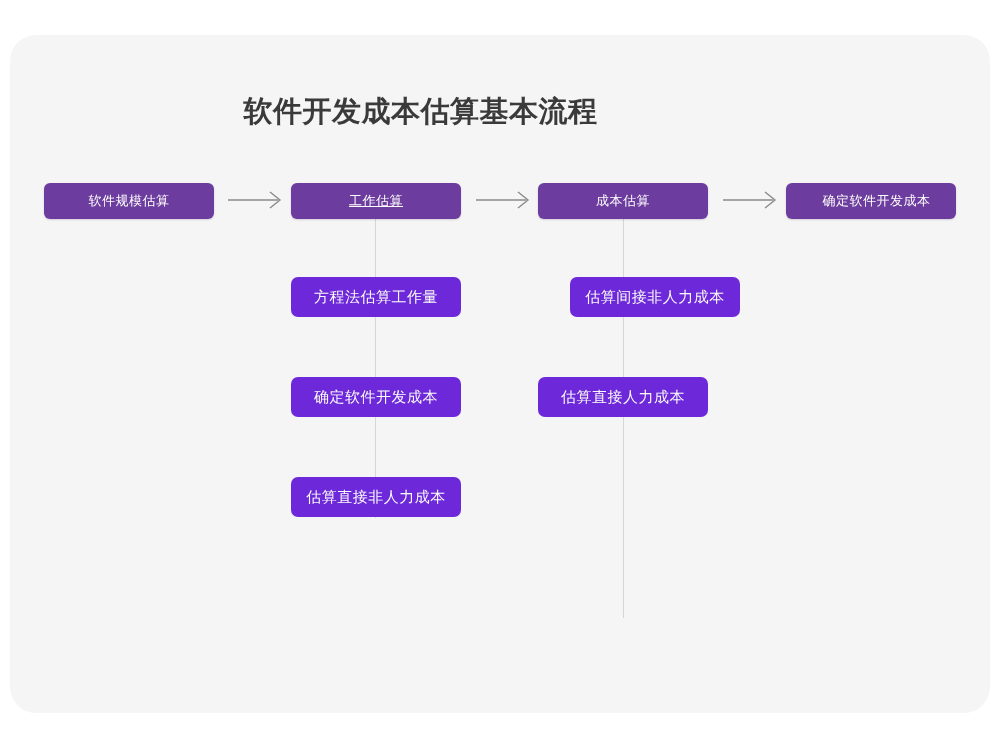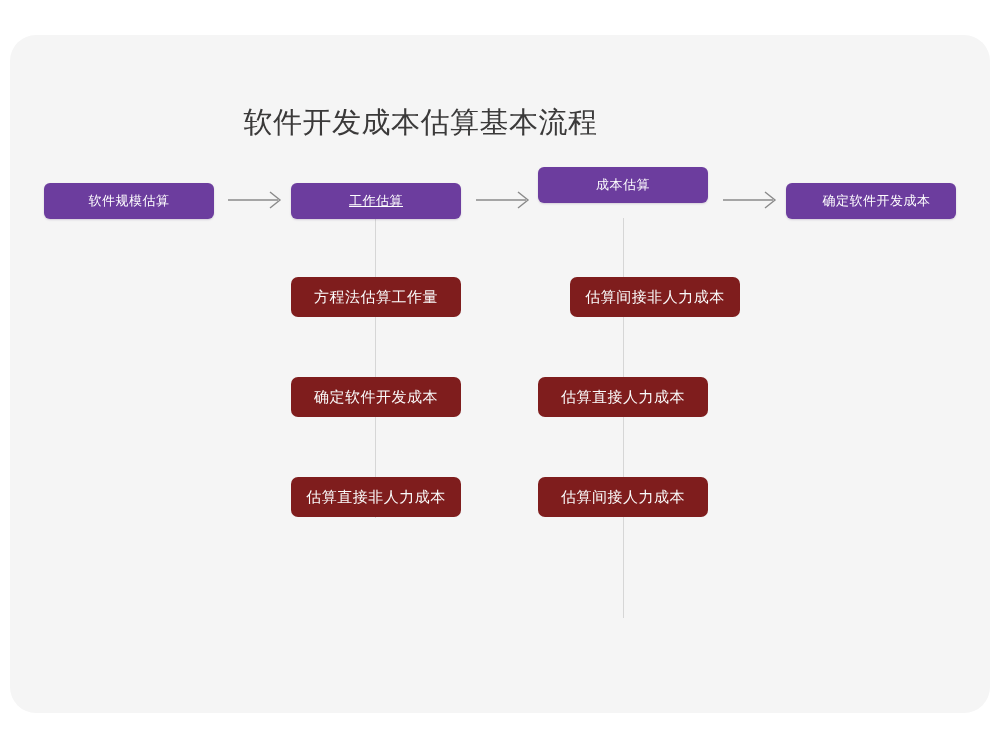--- a/index.html
+++ b/index.html
@@ -28,27 +28,27 @@
     top: 35px;
     width: 980px;
     height: 678px;
     background: #f5f5f5;
     border-radius: 26px;
   }
 
   #title {
     position: absolute;
     left: 0;
-    top: 102px;
+    top: 91px;
     width: 841px;
     text-align: center;
     font-size: 29px;
     line-height: 40px;
     color: #3b3a3a;
-    font-weight: 400;
+    font-weight: 700;
     letter-spacing: 0.5px;
     white-space: nowrap;
   }
 
   
   .node {
     position: absolute;
     box-sizing: border-box;
     display: flex;
     align-items: center;
@@ -63,21 +63,21 @@
     background: #6c3d9e;
     border-radius: 6px;
     font-size: 13px;
     letter-spacing: 0.5px;
     box-shadow: 0 1px 2px rgba(60,30,90,0.18);
   }
 
   .node.sub {
     width: 170px;
     height: 40px;
-    background: #7f1d1d;
+    background: #6d28d9;
     border-radius: 7px;
     font-size: 15px;
     letter-spacing: 0.5px;
     color: #fafafa;
   }
 
   
   .vline {
     position: absolute;
     width: 1px;
@@ -121,30 +121,29 @@
     <svg width="58" height="22" viewBox="0 0 58 22">
       <line x1="0" y1="11" x2="50" y2="11" stroke="#8a8a8a" stroke-width="1.4"></line>
       <polyline points="42,3 52,11 42,19" fill="none" stroke="#8a8a8a" stroke-width="1.4"></polyline>
     </svg>
   </div>
 
   <div class="node primary" style="left:44px; top:183px;">软件规模估算</div>
 
   <div class="node primary" style="left:291px; top:183px;text-decoration:underline;">工作估算</div>
 
-  <div class="node primary" style="left:538px; top:167px;">成本估算</div>
+  <div class="node primary" style="left:538px; top:183px;">成本估算</div>
 
   <div class="node primary" style="left:786px; top:183px;padding-left:11px;">确定软件开发成本</div>
 
   <div class="node sub" style="left:291px; top:277px;">方程法估算工作量</div>
 
   <div class="node sub" style="left:291px; top:377px;">确定软件开发成本</div>
 
   <div class="node sub" style="left:291px; top:477px;">估算直接非人力成本</div>
 
   <div class="node sub" style="left:538px; top:277px;margin-left:32px;">估算间接非人力成本</div>
 
   <div class="node sub" style="left:538px; top:377px;">估算直接人力成本</div>
 
-  <div class="node sub" style="left:538px; top:477px;">估算间接人力成本</div>
 
 
 </div>
 
 </body></html>

